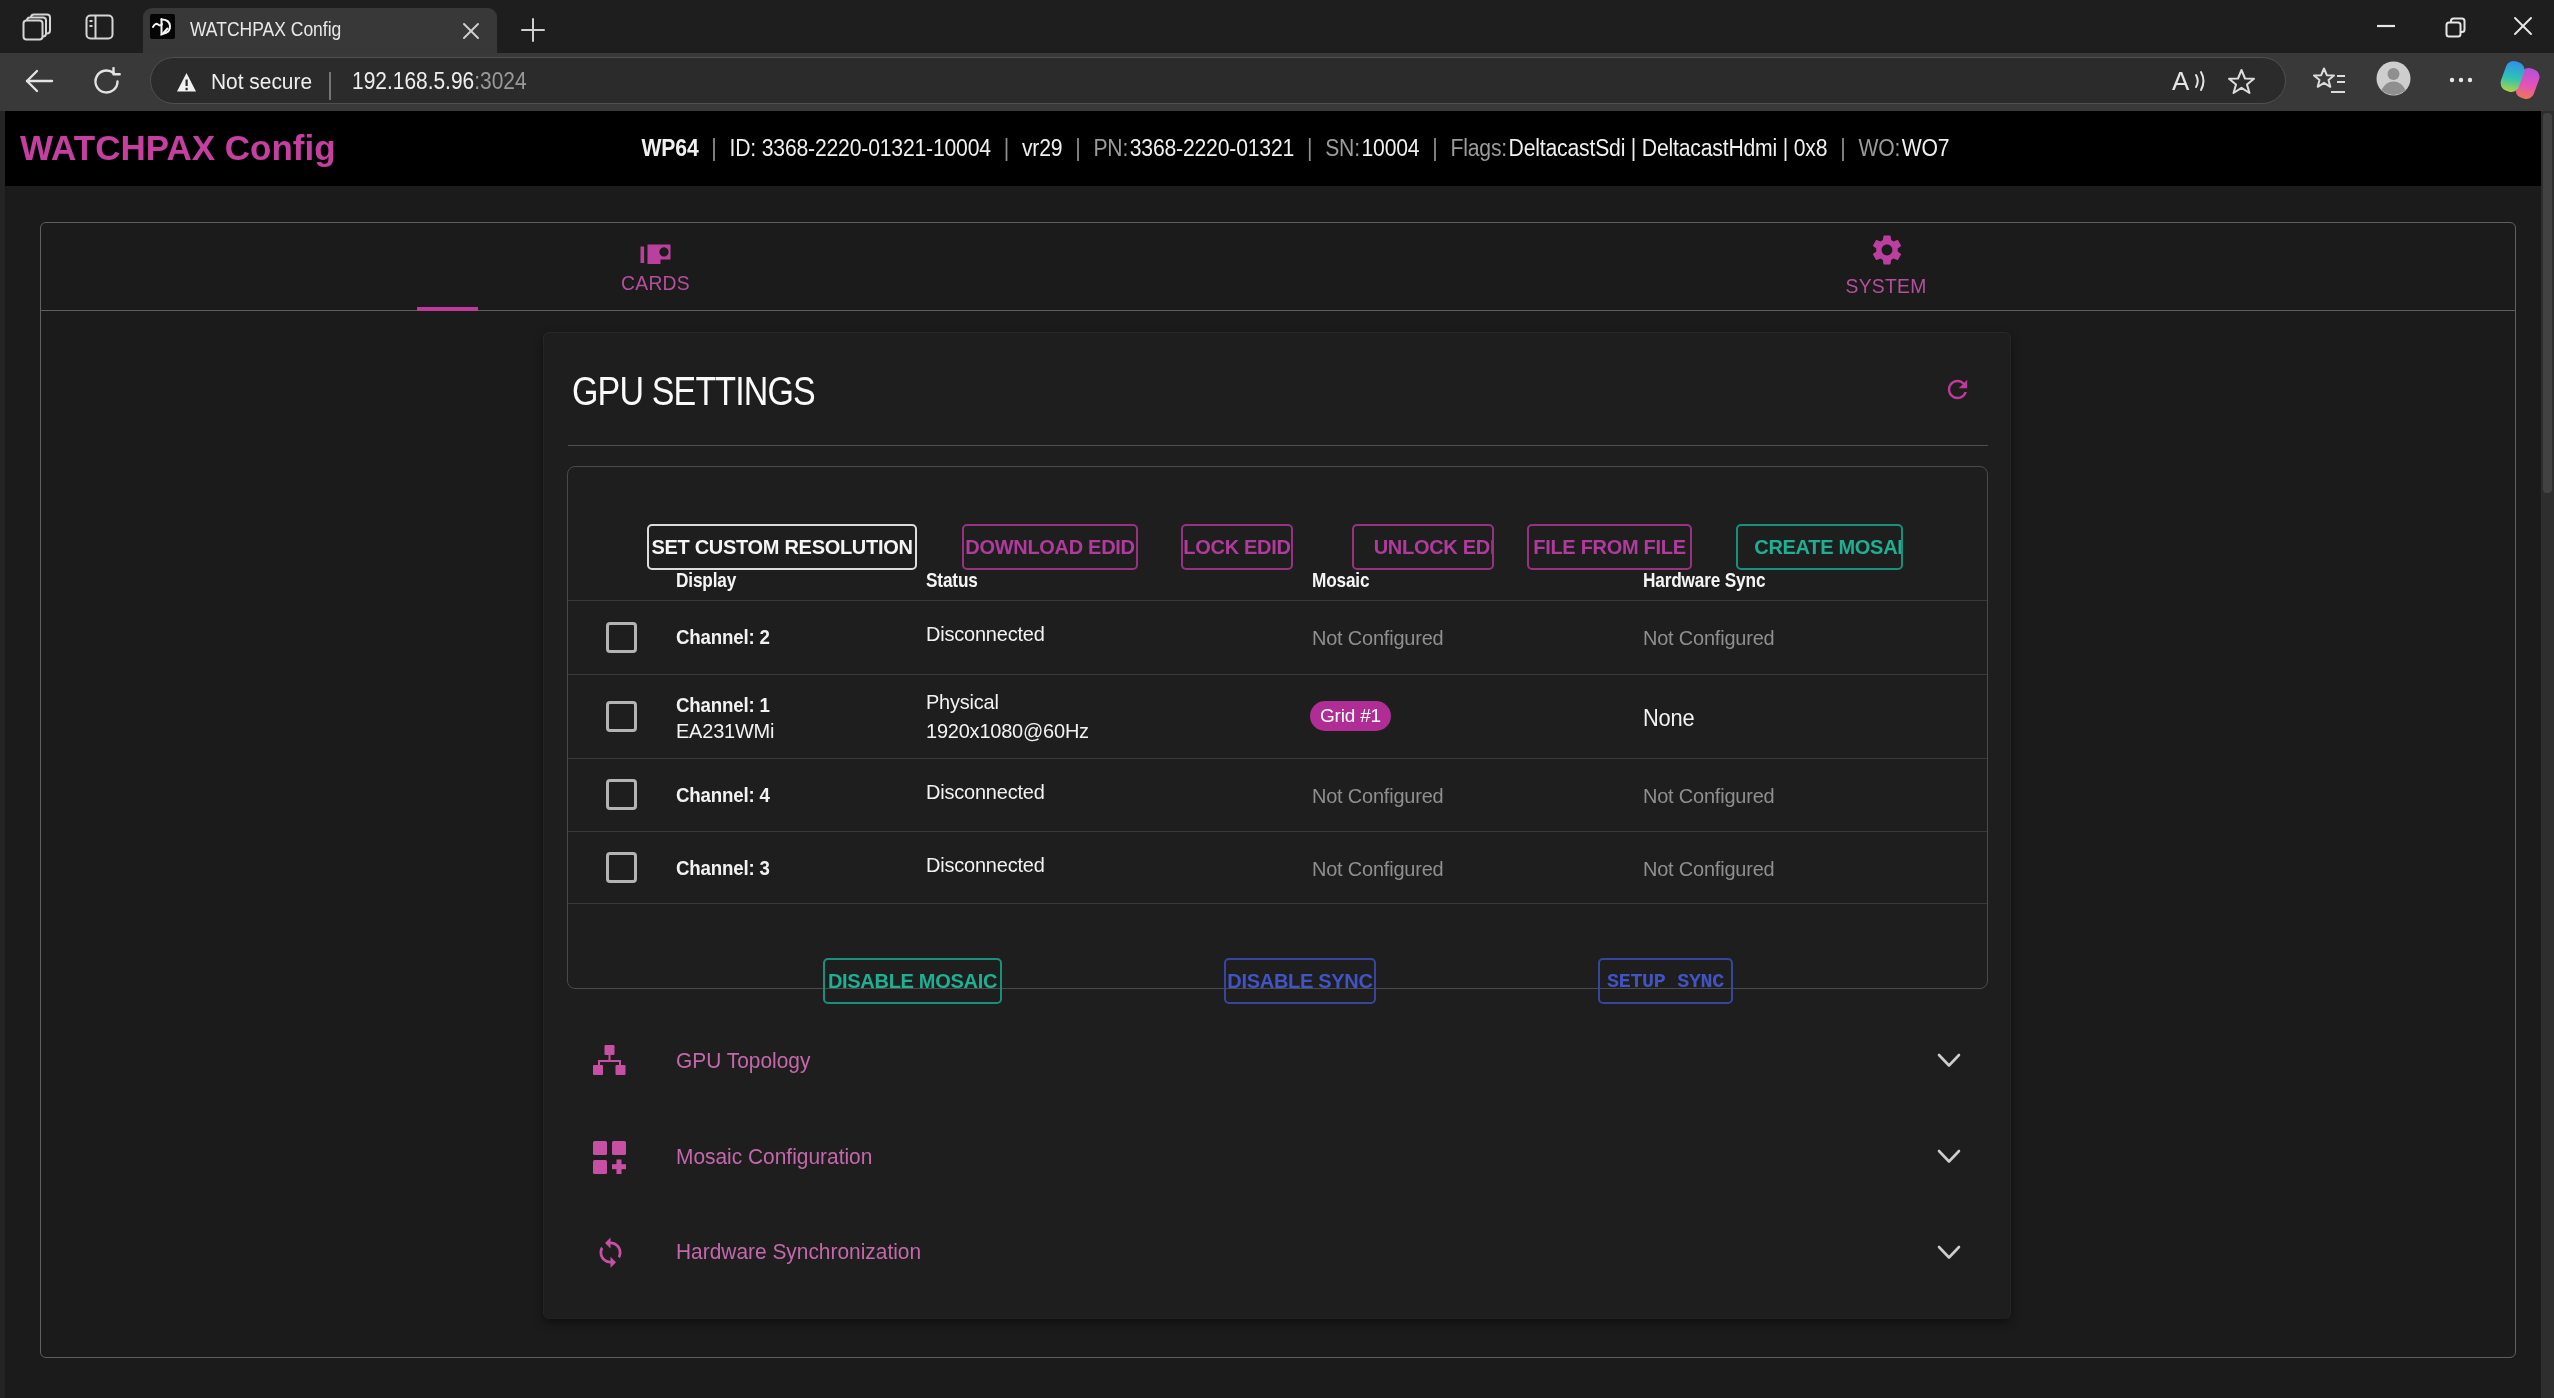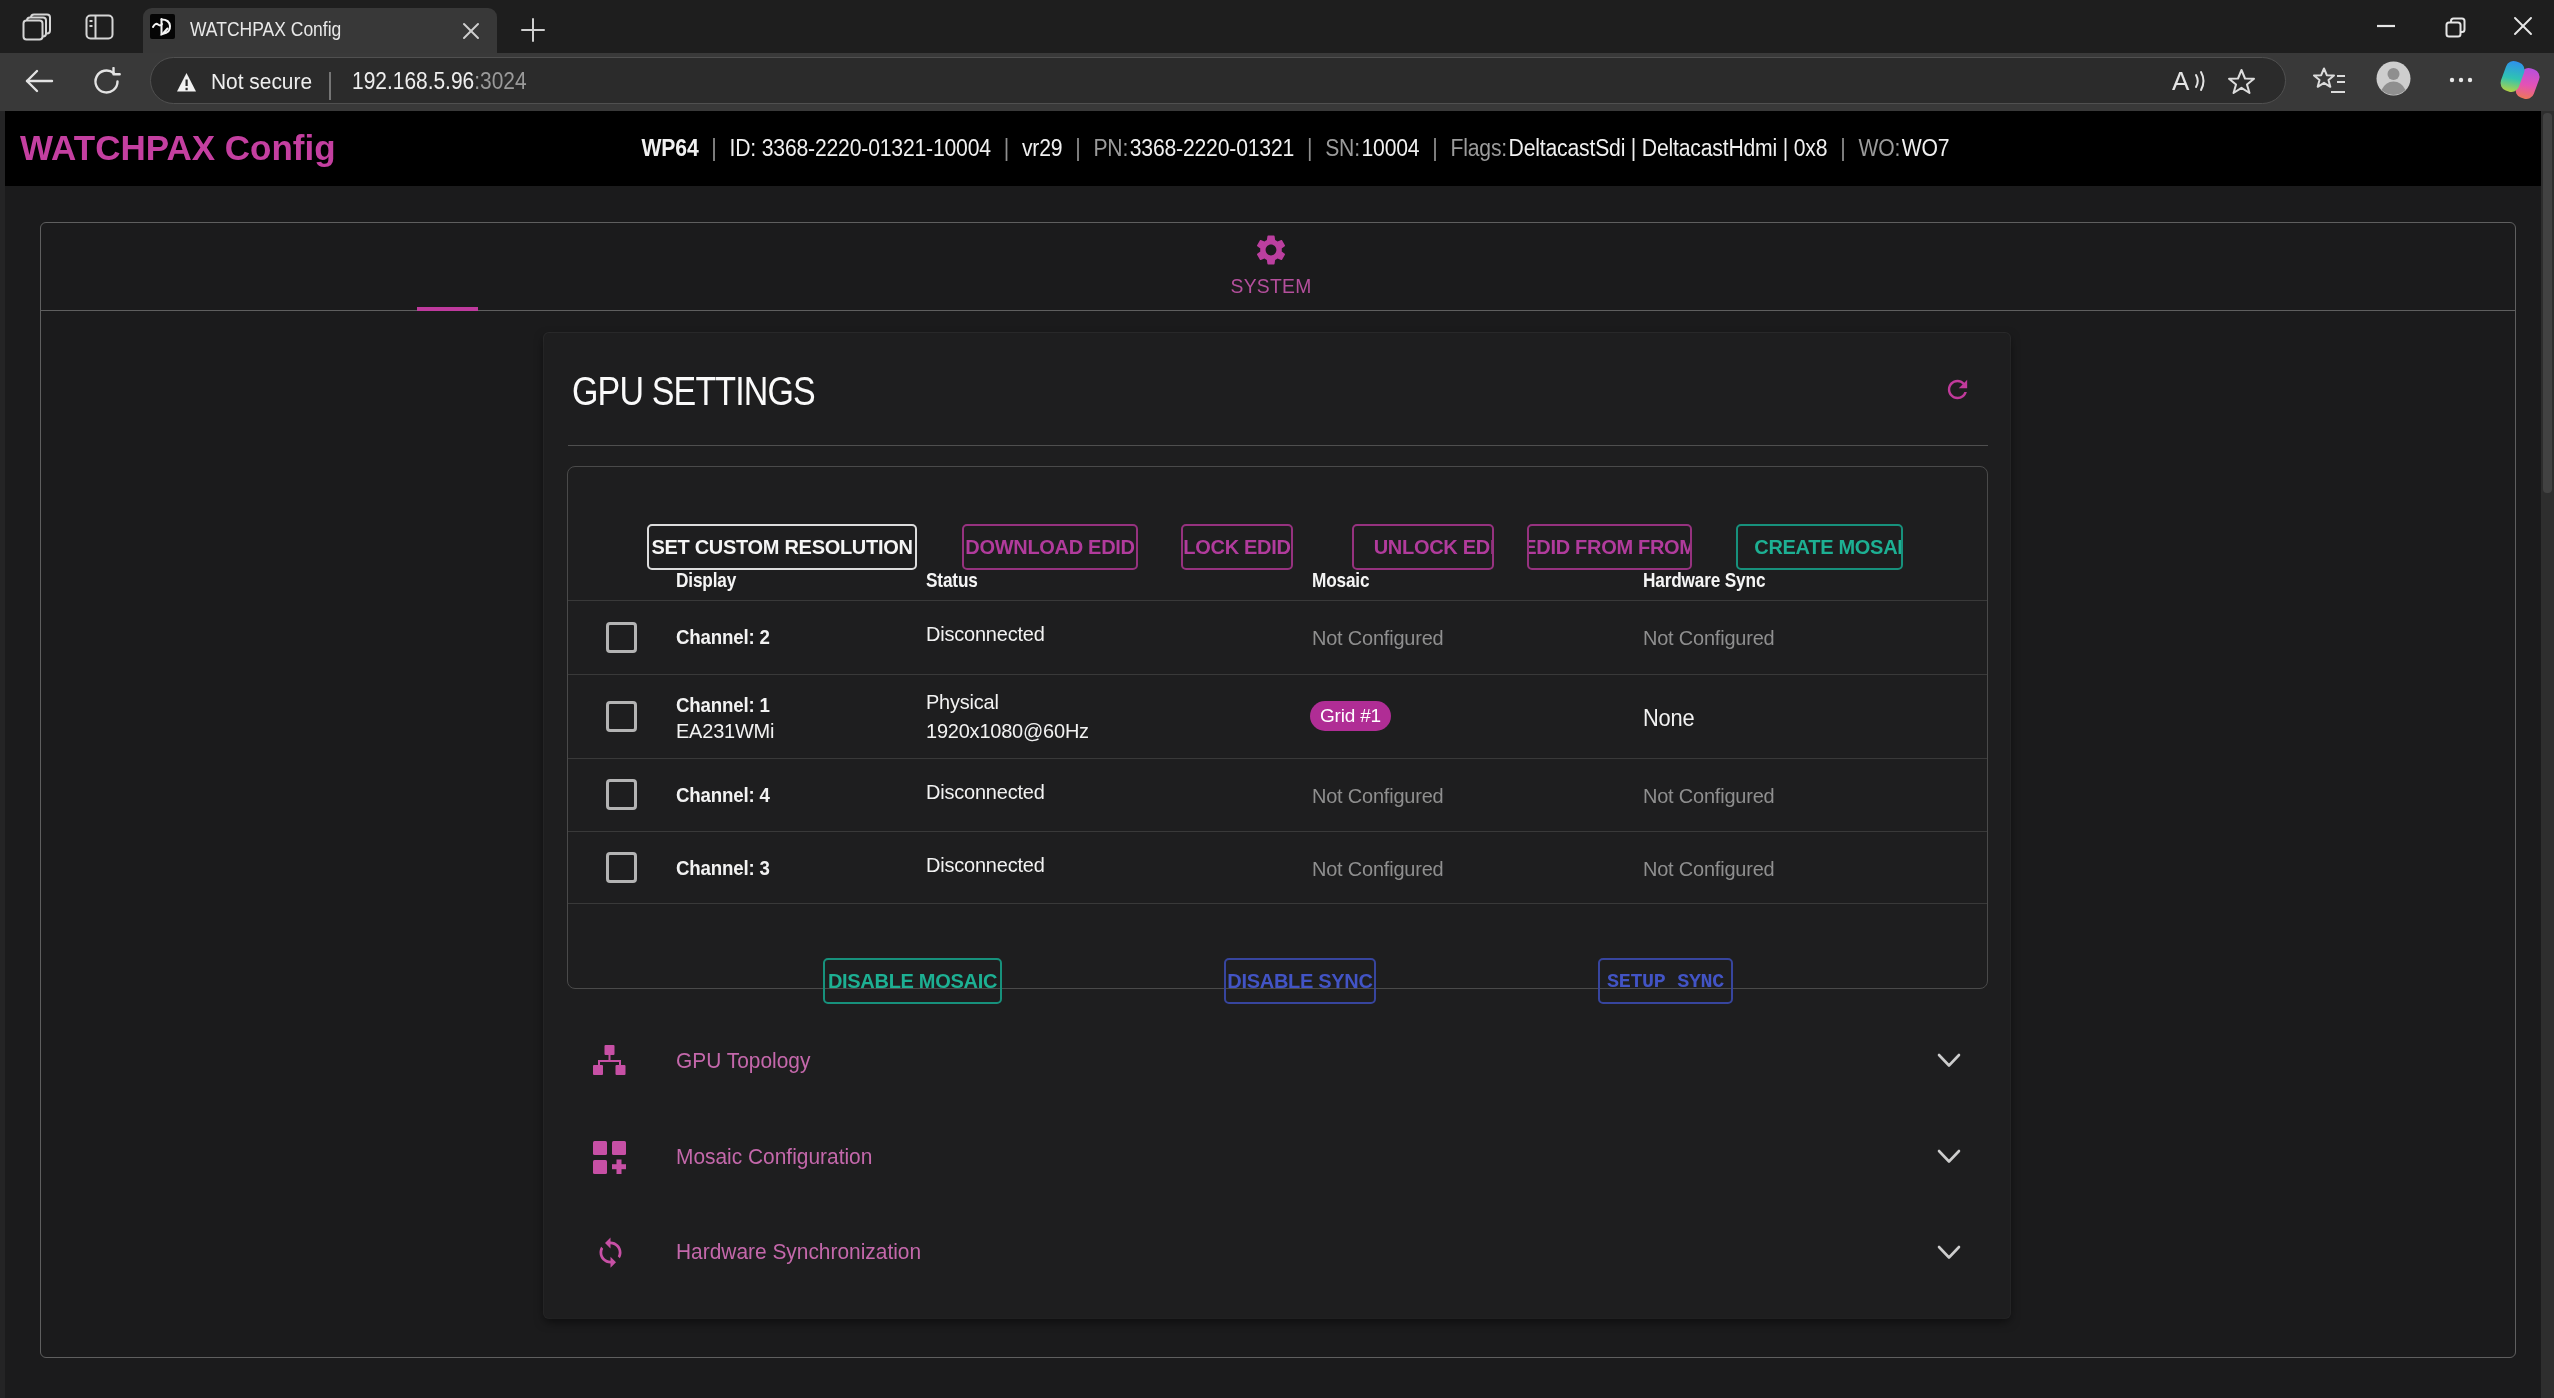--- a/index.html
+++ b/index.html
@@ -162,41 +162,48 @@
     <span><span class="lbl">SN: </span>10004</span>
       <span class="sep">|</span>
     <span><span class="lbl">Flags: </span>DeltacastSdi | DeltacastHdmi | 0x8</span>
       <span class="sep">|</span>
     <span><span class="lbl">WO: </span>WO7</span>
   </div>
 
   <div id="container" class="abs"></div>
   <div id="tabsrow" class="abs">
     <div class="navtab">
+      <svg width="31" height="21" viewBox="0 0 31 21" style="margin-top:6px;">
+        <rect x="0.5" y="2.5" width="3.6" height="16.5" fill="#bb3f9f"></rect>
+        <path fill-rule="evenodd" fill="#bb3f9f" d="M7.5 0.5 H30.5 V15.5 H20.5 V20 H7.5 Z M24 3.3 a4.6 4.6 0 1 0 0.01 0 Z"></path>
+      </svg>
+      <span class="tlabel">CARDS</span>
+    </div>
+    <div class="navtab">
       <svg width="36" height="36" viewBox="0 0 24 24" fill="#bb3f9f" style="margin-top:-2px;">
         <path d="M19.14 12.94c.04-.3.06-.61.06-.94s-.02-.64-.07-.94l2.03-1.58c.18-.14.23-.41.12-.61l-1.92-3.32c-.12-.22-.37-.29-.59-.22l-2.39.96c-.5-.38-1.03-.7-1.62-.94l-.36-2.54c-.04-.24-.24-.41-.48-.41h-3.84c-.24 0-.43.17-.47.41l-.36 2.54c-.59.24-1.13.57-1.62.94l-2.39-.96c-.22-.08-.47 0-.59.22L2.74 8.87c-.12.21-.08.47.12.61l2.03 1.58c-.05.3-.09.63-.09.94s.02.64.07.94l-2.03 1.58c-.18.14-.23.41-.12.61l1.92 3.32c.12.22.37.29.59.22l2.39-.96c.5.38 1.03.7 1.62.94l.36 2.54c.05.24.24.41.48.41h3.84c.24 0 .44-.17.47-.41l.36-2.54c.59-.24 1.13-.56 1.62-.94l2.39.96c.22.08.47 0 .59-.22l1.92-3.32c.12-.22.07-.47-.12-.61l-2.01-1.58zM12 15.6c-1.98 0-3.6-1.62-3.6-3.6s1.62-3.6 3.6-3.6 3.6 1.62 3.6 3.6-1.62 3.6-3.6 3.6z"></path>
       </svg>
       <span class="tlabel">SYSTEM</span>
     </div>
   </div>
   <div id="gpu-underline" class="abs"></div>
 
   <div id="card" class="abs"></div>
   <div id="cardtitle" class="abs">GPU SETTINGS</div>
   <svg class="abs" style="left:1943px; top:375px;" width="29" height="29" viewBox="0 0 24 24" fill="#c13a9b">
     <path d="M17.65 6.35C16.2 4.9 14.21 4 12 4c-4.42 0-7.99 3.58-7.99 8s3.57 8 7.99 8c3.73 0 6.84-2.55 7.73-6h-2.08c-.82 2.33-3.04 4-5.65 4-3.31 0-6-2.69-6-6s2.69-6 6-6c1.66 0 3.14.69 4.22 1.78L13 11h7V4l-2.35 2.35z"></path>
   </svg>
   <div id="carddivider" class="abs"></div>
   <div id="panel" class="abs"></div>
 
   <div class="btn white" style="left:647px; top:492px; width:270px;">SET CUSTOM RESOLUTION</div>
   <div class="btn pink" style="left:962px; top:492px; width:176px;">DOWNLOAD EDID</div>
   <div class="btn pink" style="left:1181px; top:492px; width:112px;">LOCK EDID</div>
   <div class="btn pink" style="left:1352px; top:492px; width:142px;padding-left:37px;">UNLOCK EDID</div>
-  <div class="btn pink" style="left:1527px; top:492px; width:165px;">EDID FROM FROM</div>
+  <div class="btn pink" style="left:1527px; top:492px; width:165px;">FILE FROM FILE</div>
   <div class="btn teal" style="left:1736px; top:492px; width:167px;padding-left:32px;">CREATE MOSAIC</div>
 
   <div class="thead" style="left:676px; top:568px;">Display</div>
   <div class="thead" style="left:926px; top:568px;">Status</div>
   <div class="thead" style="left:1312px; top:568px;">Mosaic</div>
   <div class="thead" style="left:1643px; top:568px;">Hardware Sync</div>
 
   <div class="rowline" style="top:600px;"></div>
   <div class="rowline" style="top:674px;"></div>
   <div class="rowline" style="top:758px;"></div>

